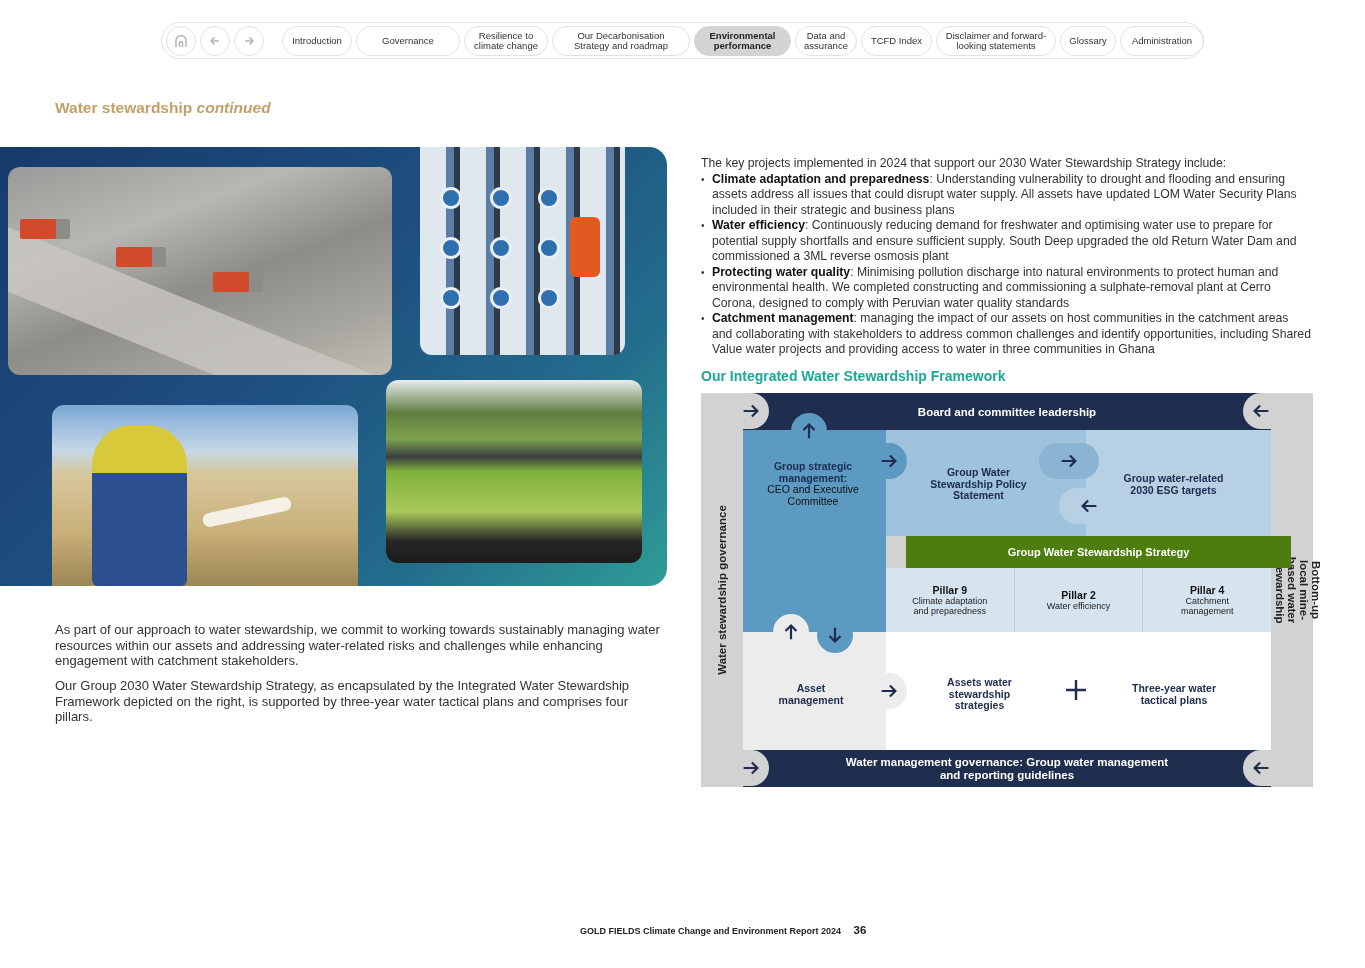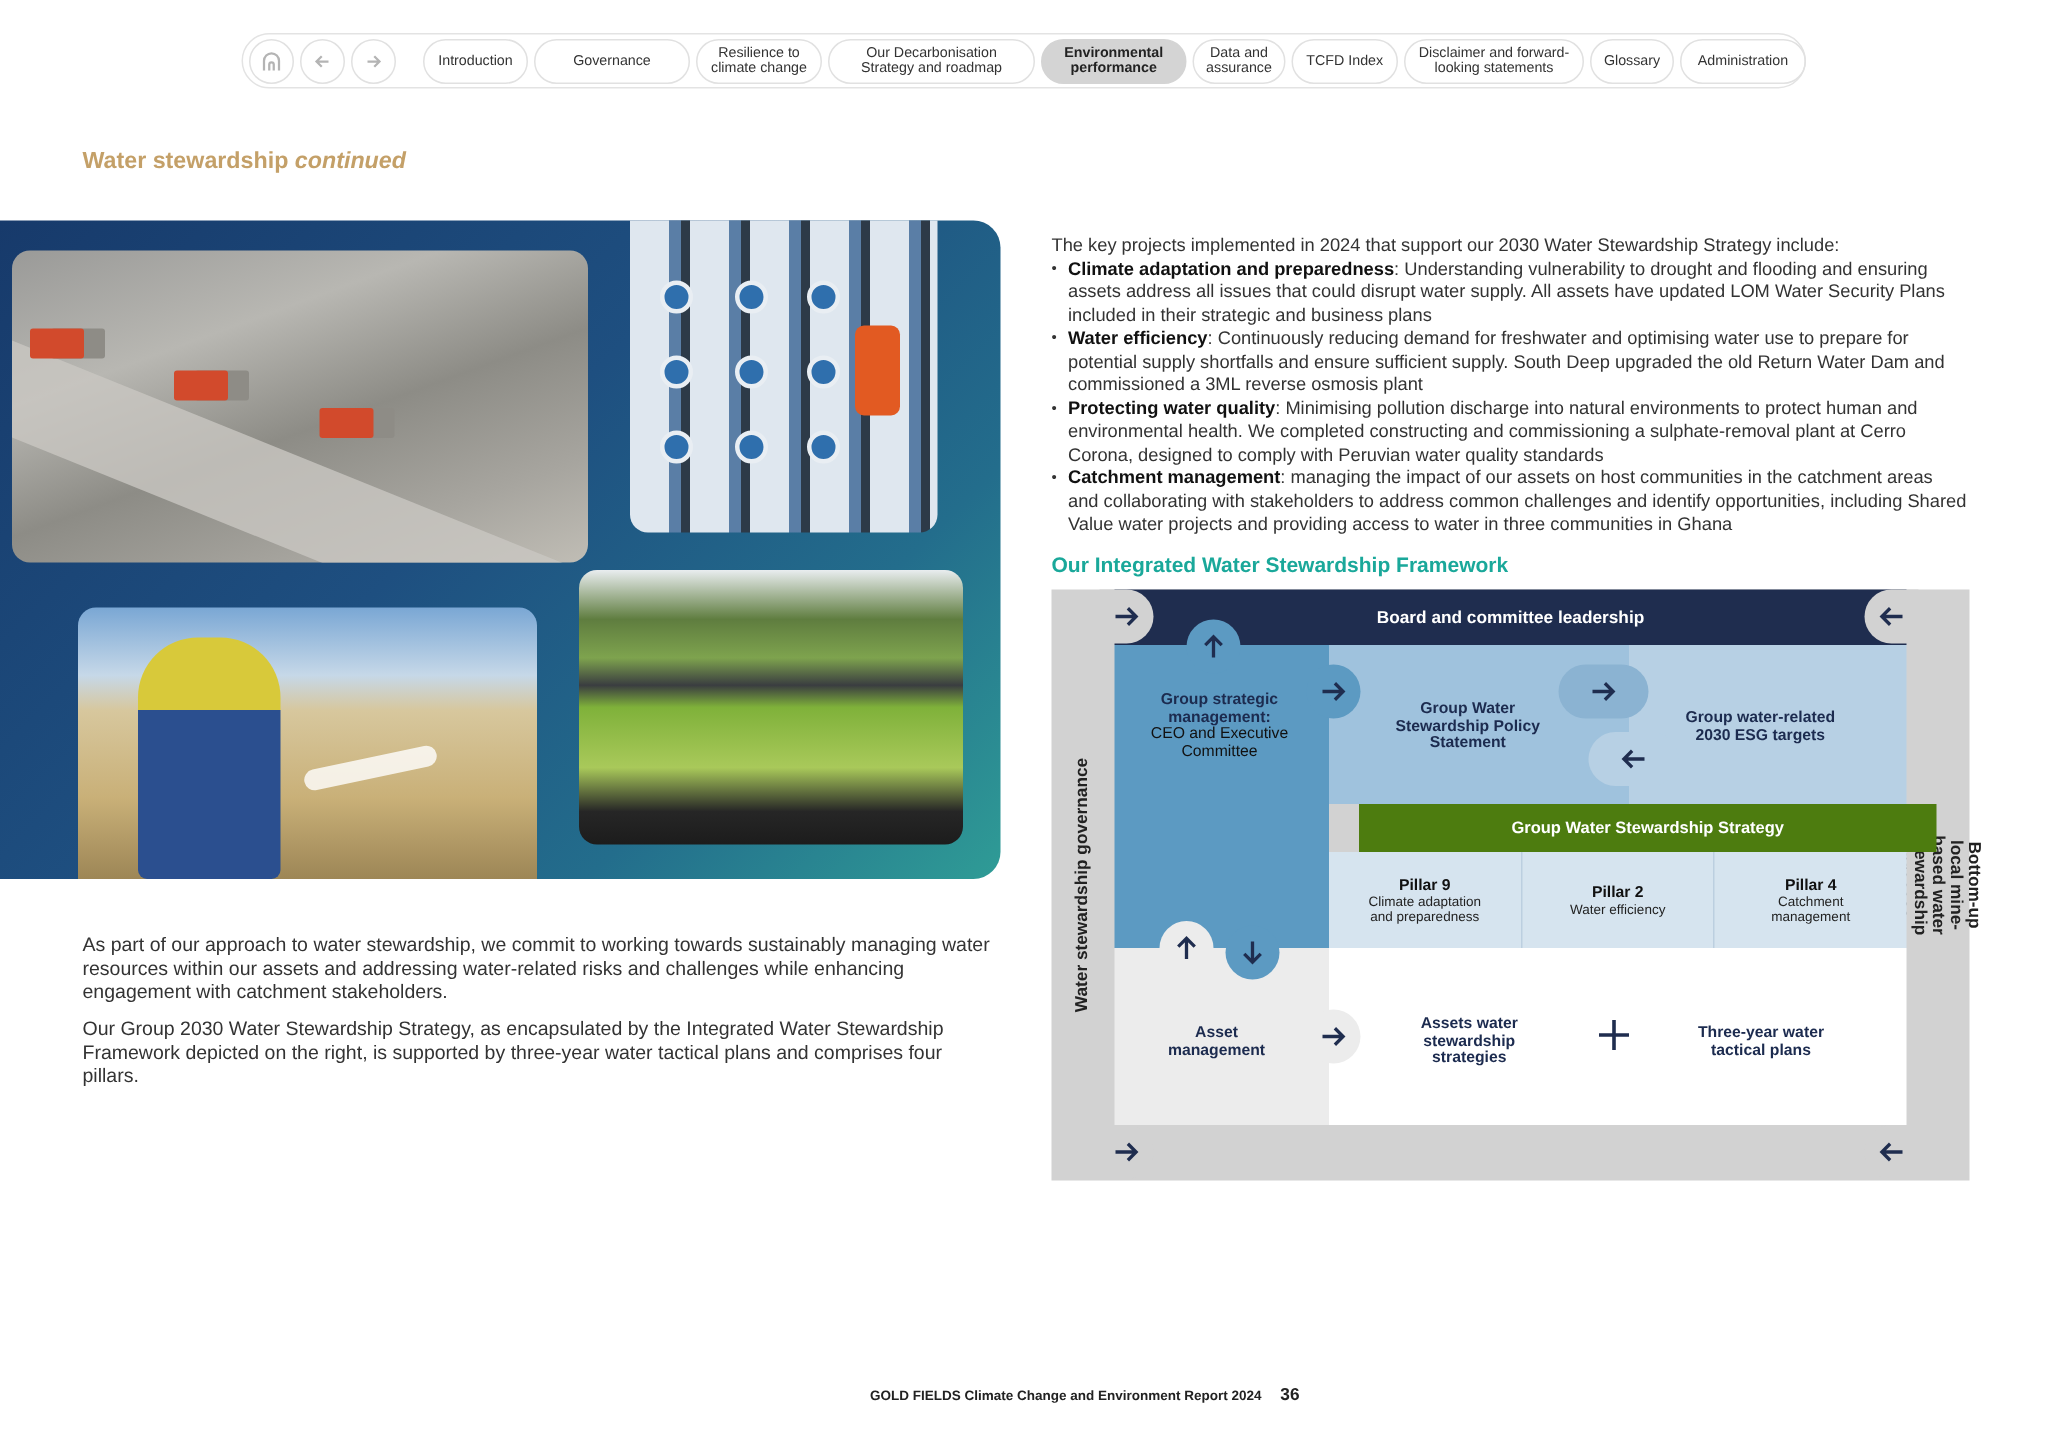--- a/index.html
+++ b/index.html
@@ -193,20 +193,23 @@
         <span class="pd">Water efficiency</span>
       </div>
     <div class="pillar">
         <span class="pt">Pillar 4</span>
         <span class="pd" style="width:65px">Catchment management</span>
       </div>
   </div>
   <div class="asset"></div>
   <div class="assets-white"></div>
 
+  <div class="bot-bar">
+      <span style="width:330px">Water management governance: Group water management and reporting guidelines</span>
+    </div>
 
   <div class="cell-text" style="left:62px;top:68px;width:100px">
     <div>Group strategic management:</div>
     <div class="norm">CEO and Executive Committee</div>
   </div>
   <div class="cell-text" style="left:225px;top:74px;width:105px">Group Water Stewardship Policy Statement</div>
   <div class="cell-text" style="left:415px;top:80px;width:115px">Group water-related 2030 ESG targets</div>
   <div class="cell-text" style="left:70px;top:290px;width:80px">Asset management</div>
   <div class="cell-text" style="left:237px;top:284px;width:83px">Assets water stewardship strategies</div>
   <div class="cell-text" style="left:418px;top:290px;width:110px">Three-year water tactical plans</div>

